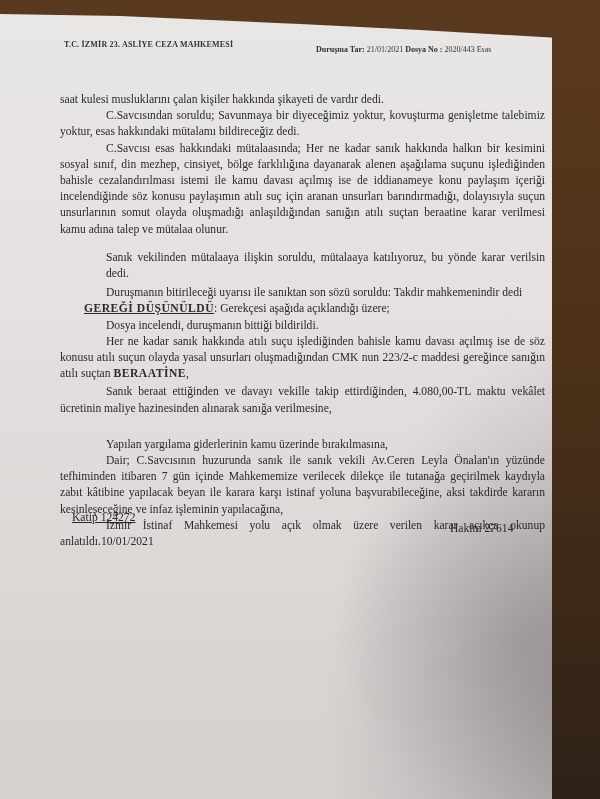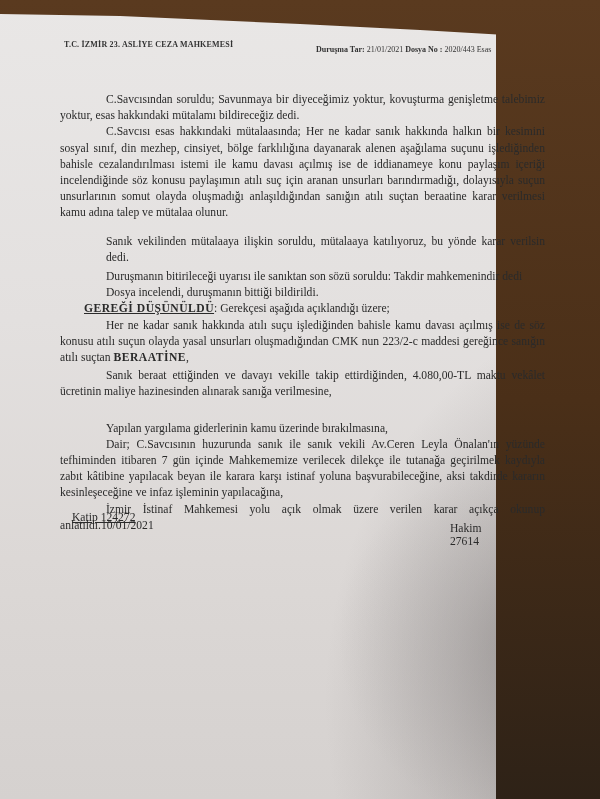--- a/index.html
+++ b/index.html
@@ -2,21 +2,21 @@
 <html><head>
 <meta charset="utf-8">
 <style>
   html, body { margin:0; padding:0; }
   body {
     width:600px; height:799px; overflow:hidden; position:relative;
     background: linear-gradient(180deg,#5a3a1f 0%,#4a2f18 50%,#2e2217 100%);
     font-family:"Liberation Serif","DejaVu Serif",serif;
   }
   .paper {
-    position:absolute; left:0; top:0; width:496px; height:799px;
+    position:absolute; left:0; top:0; width:552px; height:799px;
     clip-path: polygon(0 14px, 120px 16px, 300px 24px, 420px 30px, 593px 40px, 588px 400px, 583px 799px, 0 799px);
     background:
       radial-gradient(ellipse 420px 520px at 640px 700px, rgba(90,85,85,0.55) 0%, rgba(120,115,115,0.25) 45%, rgba(0,0,0,0) 75%),
       radial-gradient(ellipse 260px 260px at 520px 640px, rgba(100,96,96,0.25) 0%, rgba(0,0,0,0) 70%),
       linear-gradient(180deg,#e9e7e6 0%,#e3e0df 40%,#dcd8d6 70%,#d5d1cf 100%);
   }
   .header { position:absolute; top:40px; left:64px; right:50px; font-size:8px; color:#333; }
   .court { position:absolute; left:0; top:0; font-weight:bold; letter-spacing:0.2px; font-size:8px; }
   .meta { position:absolute; left:252px; top:5px; font-size:8px; white-space:nowrap; }
   .meta b { font-weight:bold; }
@@ -38,28 +38,29 @@
     <div class="court">T.C. İZMİR 23. ASLİYE CEZA MAHKEMESİ</div>
     <div class="meta">
       <b>Duruşma Tar:</b>
       <span>21/01/2021</span>
       <b>Dosya No :</b>
       <span>2020/443 Esas</span>
     </div>
   </div>
 
   <div class="body-text">
+    <p class="p">saat kulesi musluklarını çalan  kişiler hakkında şikayeti de vardır dedi.</p>
     <p class="p ind">C.Savcısından soruldu; Savunmaya bir diyeceğimiz yoktur, kovuşturma genişletme talebimiz yoktur, esas hakkındaki mütalamı bildireceğiz dedi.</p>
     <p class="p ind">C.Savcısı esas hakkındaki mütalaasında;  Her ne kadar sanık hakkında halkın bir kesimini sosyal sınıf, din mezhep, cinsiyet, bölge farklılığına dayanarak alenen aşağılama suçunu işlediğinden bahisle cezalandırılması istemi ile kamu davası açılmış ise de iddianameye konu paylaşım içeriği incelendiğinde söz konusu paylaşımın atılı suç için aranan unsurları barındırmadığı, dolayısıyla suçun unsurlarının somut olayda oluşmadığı anlaşıldığından sanığın atılı suçtan beraatine karar verilmesi kamu adına  talep ve mütalaa olunur.</p>
     <p class="p ind2" style="margin-top:12px">Sanık vekilinden mütalaaya ilişkin soruldu, mütalaaya katılıyoruz, bu yönde karar verilsin dedi.</p>
     <p class="p ind2" style="margin-top:3px">Duruşmanın bitirileceği uyarısı ile sanıktan son sözü soruldu: Takdir mahkemenindir dedi</p>
-    <p class="p ind2">Dosya incelendi, duruşmanın bittiği bildirildi.</p>
     <p class="p ind3">
       <span class="bold-under">GEREĞİ DÜŞÜNÜLDÜ</span><span>: Gerekçesi aşağıda açıklandığı üzere;</span>
     </p>
+    <p class="p ind2">Dosya incelendi, duruşmanın bittiği bildirildi.</p>
     <p class="p ind"><span>Her ne kadar sanık hakkında atılı suçu işlediğinden bahisle kamu davası açılmış ise de söz konusu atılı suçun olayda yasal unsurları oluşmadığından CMK nun 223/2-c maddesi gereğince sanığın atılı suçtan</span> <span class="bold">BERAATİNE</span><span>,</span></p>
     <p class="p ind" style="margin-top:2px">Sanık beraat ettiğinden ve davayı vekille takip ettirdiğinden, 4.080,00-TL maktu vekâlet ücretinin maliye hazinesinden alınarak sanığa verilmesine,</p>
     <p class="p ind" style="margin-top:20px">Yapılan yargılama giderlerinin kamu üzerinde bırakılmasına,</p>
     <p class="p ind">Dair; C.Savcısının huzurunda sanık ile sanık vekili Av.Ceren Leyla Önalan'ın yüzünde tefhiminden itibaren 7 gün içinde Mahkememize verilecek dilekçe ile tutanağa geçirilmek kaydıyla zabıt kâtibine yapılacak beyan ile karara karşı istinaf  yoluna başvurabileceğine, aksi takdirde kararın kesinleşeceğine ve infaz işleminin yapılacağına,</p>
     <p class="p ind">İzmir İstinaf Mahkemesi yolu açık olmak üzere verilen karar açıkça okunup anlatıldı.10/01/2021</p>
   </div>
 
   <div class="sign" style="left:72px; top:511px;text-decoration:underline;">Katip 124272</div>
   <div class="sign" style="left:450px; top:522px;">Hakim 27614</div>
 

